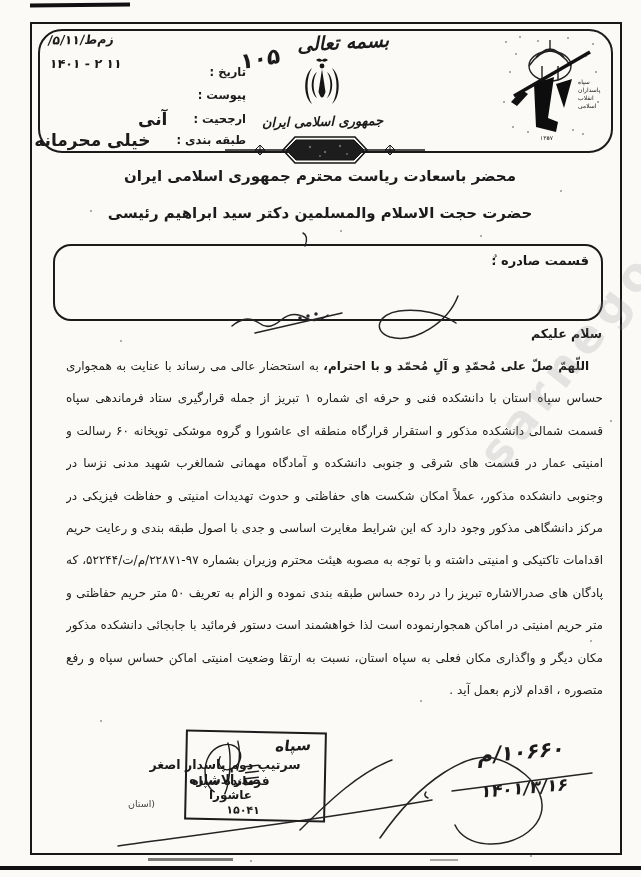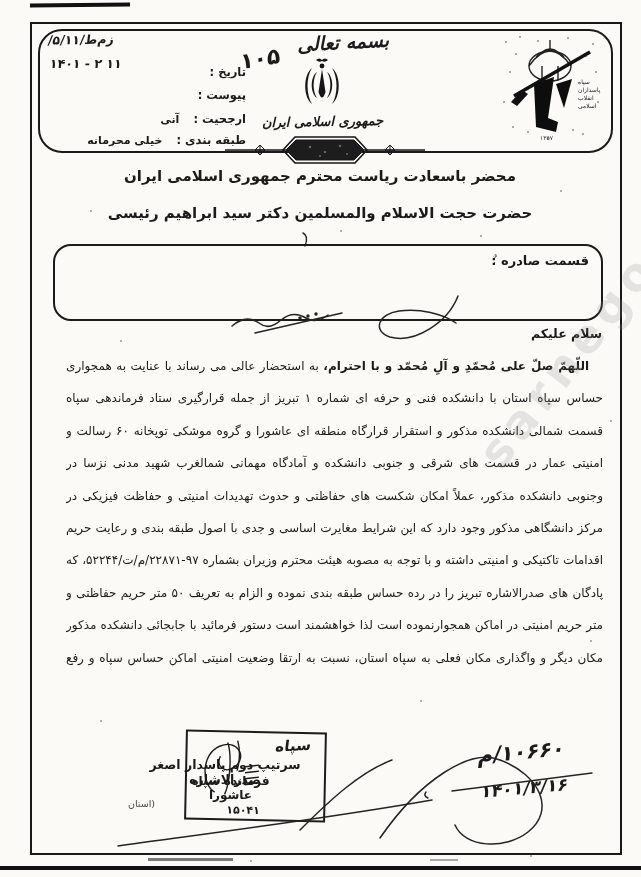--- a/index.html
+++ b/index.html
@@ -8,21 +8,21 @@
     background:#fbfaf7;overflow:hidden;
     font-family:"DejaVu Sans",sans-serif;color:#1b1b1b;
   }
   .abs{position:absolute;}
   
   #outer-border{left:30px;top:22px;width:588px;height:829px;border:2px solid #181818;}
   #letterhead-box{left:38px;top:29px;width:571px;height:120px;border:2px solid #1a1a1a;border-radius:24px;}
   
   .field-row{left:45px;width:201px;height:20px;direction:rtl;display:flex;align-items:center;}
   .field-label{font-weight:bold;font-size:11.5px;white-space:nowrap;}
-  .field-value{font-weight:bold;font-size:11px;margin-right:14px;white-space:nowrap;text-align:right;}
+  .field-value{font-weight:bold;font-size:17px;margin-right:26px;white-space:nowrap;text-align:right;}
   .hand{font-weight:bold;transform:skewX(-8deg);white-space:nowrap;}
   
   #besmeleh{left:288px;top:31px;width:110px;text-align:center;font-size:19px;font-weight:bold;font-style:italic;transform:rotate(-3deg);}
   #country-name{left:255px;top:114px;width:135px;text-align:center;font-size:13px;font-weight:bold;font-style:italic;transform:rotate(-1deg);}
   
   .doc-header{left:60px;width:520px;text-align:center;font-weight:bold;font-size:15px;direction:rtl;}
   
   #orders-box{left:53px;top:244px;width:546px;height:73px;border:2px solid #1b1b1b;border-radius:18px;}
   #orders-label{position:absolute;right:12px;top:7px;font-weight:bold;font-size:13px;direction:rtl;}
   #orders-mark{position:absolute;right:105px;top:8px;font-size:12px;opacity:.8;}
@@ -178,20 +178,21 @@
     <div class="pline indent"><span class="b">اللّهمّ صلّ علی مُحمّدِ و آلِ مُحمّد و با احترام،</span><span> به استحضار عالی می رساند با عنایت به همجواری مراکز</span></div>
     <div class="pline"><span>حساس سپاه استان با </span><span class="u">دانشکده فنی و حرفه ای شماره ۱ تبریز</span><span> از جمله قرارگیری ستاد فرماندهی سپاه عاشورا در</span></div>
     <div class="pline">قسمت شمالی دانشکده مذکور و استقرار قرارگاه منطقه ای عاشورا و گروه موشکی توپخانه ۶۰ رسالت و یگان</div>
     <div class="pline">امنیتی عمار در قسمت های شرقی و جنوبی دانشکده و آمادگاه مهمانی شمالغرب شهید مدنی نزسا در قسمت غربی</div>
     <div class="pline">وجنوبی دانشکده مذکور، عملاً امکان شکست های حفاظتی و حدوث تهدیدات امنیتی و حفاظت فیزیکی در نزدیکی</div>
     <div class="pline">مرکز دانشگاهی مذکور وجود دارد که این شرایط مغایرت اساسی و جدی با اصول طبقه بندی و رعایت حریم و</div>
     <div class="pline">اقدامات تاکتیکی و امنیتی داشته و با توجه به مصوبه هیئت محترم وزیران بشماره ۹۷-۲۲۸۷۱/م/ت/۵۲۲۴۴، که</div>
     <div class="pline">پادگان های صدرالاشاره تبریز را در رده حساس طبقه بندی نموده و الزام به تعریف ۵۰ متر حریم حفاظتی و ۵۰۰</div>
     <div class="pline">متر حریم امنیتی در اماکن همجوارنموده است لذا خواهشمند است دستور فرمائید با جابجائی دانشکده مذکور به</div>
     <div class="pline">مکان دیگر و واگذاری مکان فعلی به سپاه استان، نسبت به ارتقا وضعیت امنیتی اماکن حساس سپاه و رفع تهدیدات</div>
+    <div class="pline last">متصوره ، اقدام لازم بعمل آید .</div>
   </div>
 
   <div class="abs" id="sig-name">سرتیپ دوم پاسدار اصغر صدرالاشاره</div>
   <div class="abs" id="sig-role">فرمانده سپاه عاشورا</div>
   <div class="abs" id="sig-role-note">(استان</div>
 
   <div class="abs" id="sig-stamp">
     <span id="stamp-word">سپاه</span>
     <svg width="133" height="82" viewBox="0 0 133 82" style="position:absolute;left:0;top:0;">
       <g stroke="#1c1c1c" fill="none" stroke-width="1.4">

